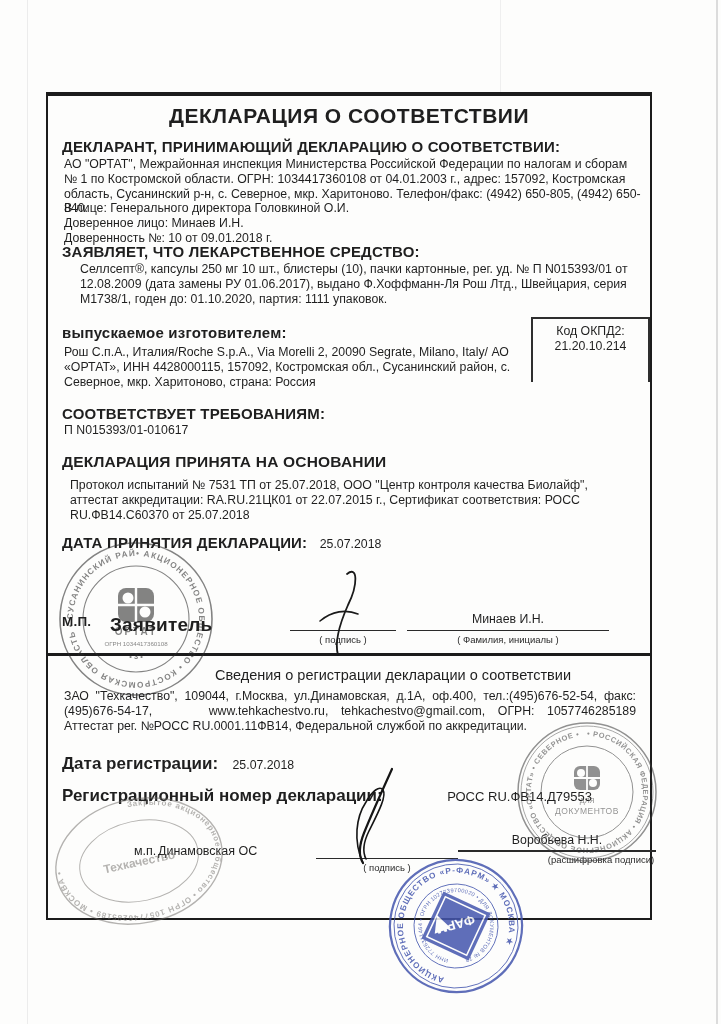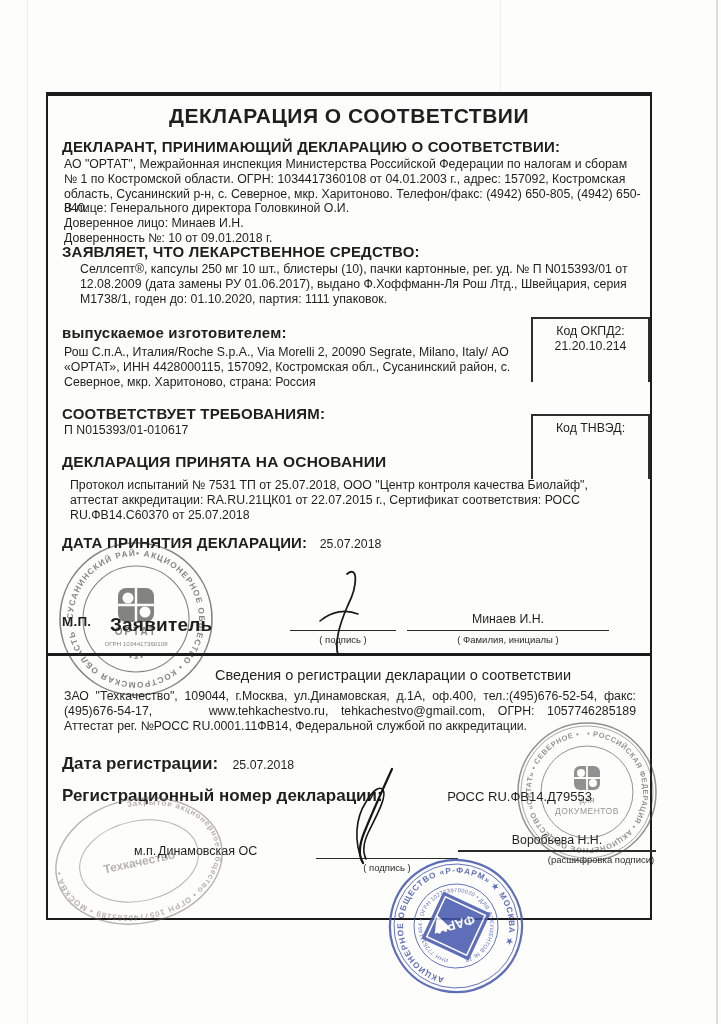--- a/index.html
+++ b/index.html
@@ -58,23 +58,20 @@
   <div class="abs body-txt" style="left:16px;top:249px;width:448px;">Рош С.п.А., Италия/Roche S.p.A., Via Morelli 2, 20090 Segrate, Milano, Italy/ АО «ОРТАТ», ИНН 4428000115, 157092, Костромская обл., Сусанинский район, с. Северное, мкр. Харитоново, страна: Россия</div>
 
   <div class="abs code-box" style="left:483px;top:221px;width:115px;height:58px;">
     <div>Код ОКПД2:</div>
     <div>21.20.10.214</div>
   </div>
 
   <div class="abs h1" style="left:14px;top:309px;">СООТВЕТСТВУЕТ ТРЕБОВАНИЯМ:</div>
   <div class="abs body-txt" style="left:16px;top:327px;">П N015393/01-010617</div>
 
-  <div class="abs code-box" style="left:483px;top:318px;width:115px;height:58px;">
-    <div>Код ТНВЭД:</div>
-  </div>
 
   <div class="abs h1" style="left:14px;top:357px;font-size:15.5px;">ДЕКЛАРАЦИЯ ПРИНЯТА НА ОСНОВАНИИ</div>
   <div class="abs body-txt" style="left:22px;top:382px;width:556px;">Протокол испытаний № 7531 ТП от 25.07.2018, ООО "Центр контроля качества Биолайф", аттестат аккредитации: RA.RU.21ЦК01 от 22.07.2015 г., Сертификат соответствия: РОСС RU.ФВ14.С60370 от 25.07.2018</div>
 
   <div class="abs" style="left:14px;top:438px;text-align:center;">
     <span class="h1">ДАТА ПРИНЯТИЯ ДЕКЛАРАЦИИ:</span>
     <span class="body-txt" style="margin-left:8px;">25.07.2018</span>
   </div>
 
   <div class="abs h1" style="left:14px;top:518px;font-size:13.5px;">М.П.</div>

